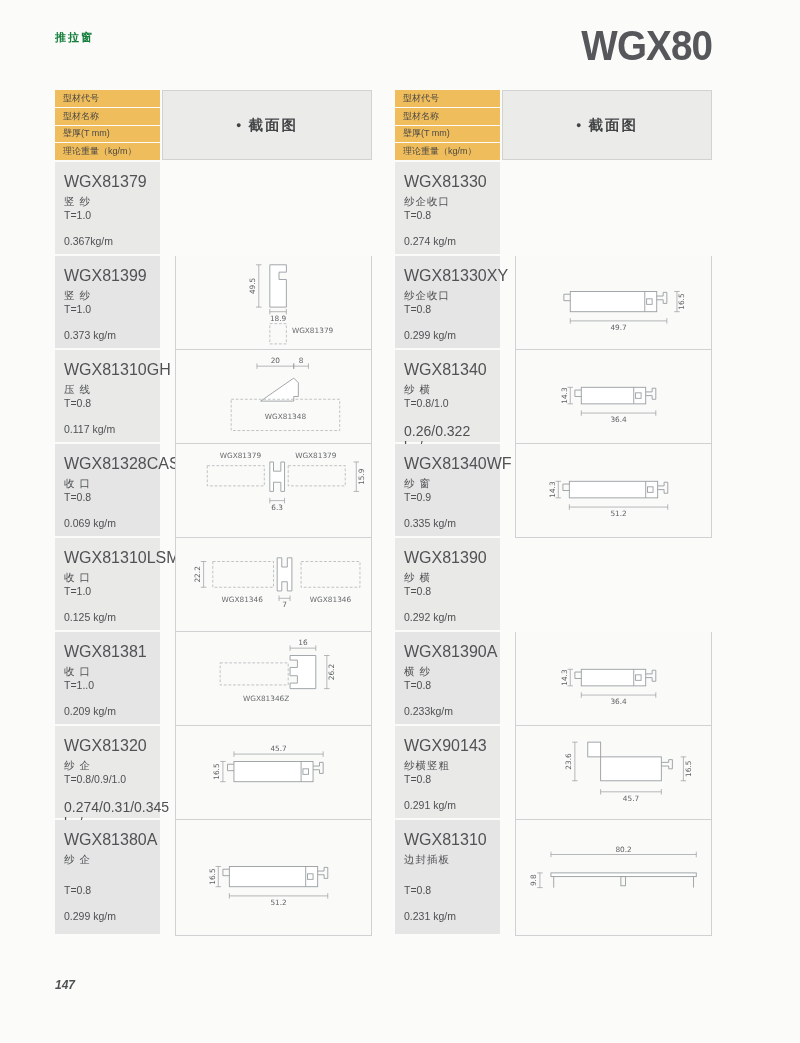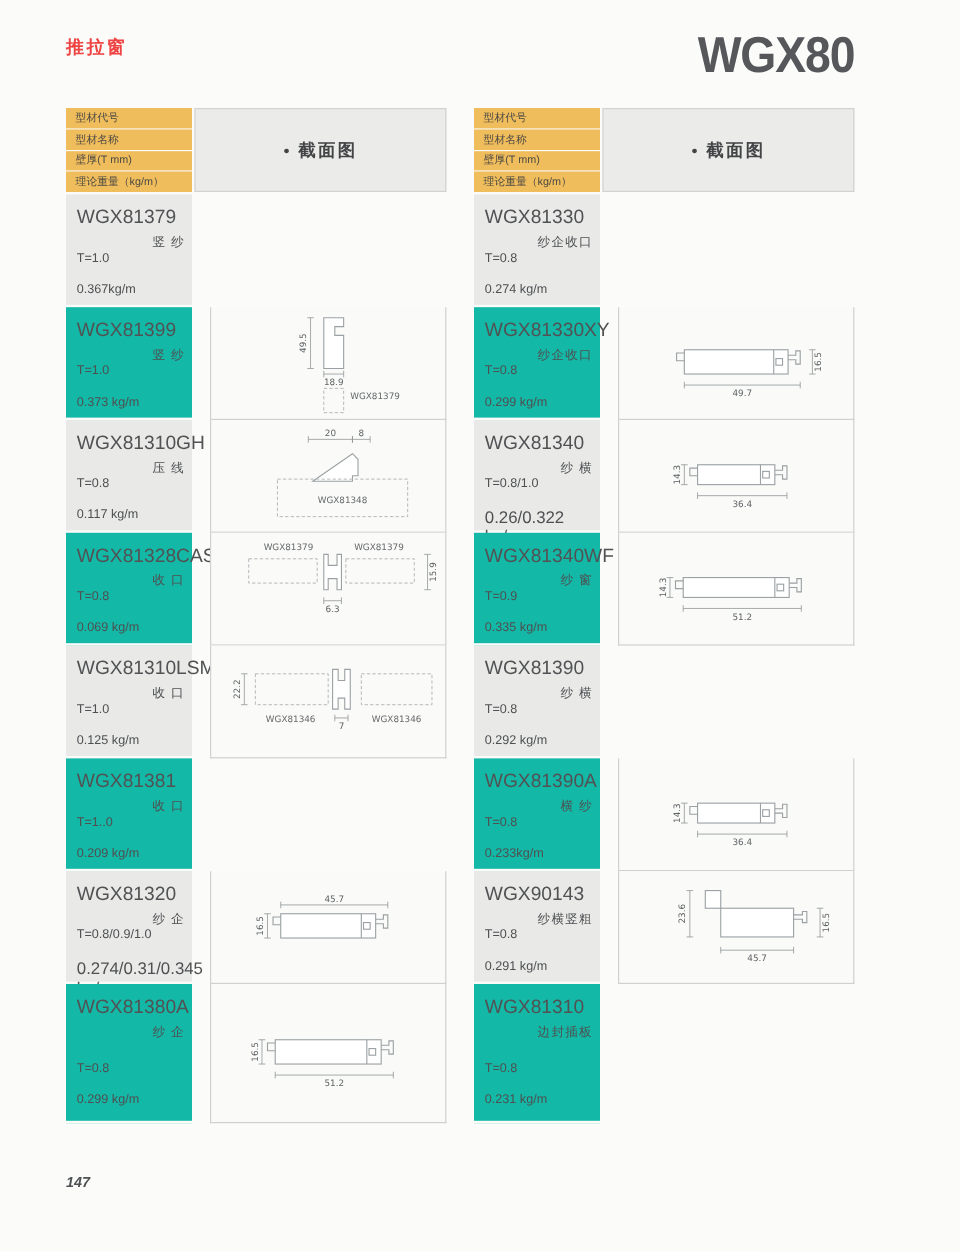--- a/index.html
+++ b/index.html
@@ -1,21 +1,21 @@
 <!DOCTYPE html>
 <html><head>
 <meta charset="utf-8">
 <style>
   html,body{margin:0;padding:0;background:#ffffff;}
   .page{position:relative;width:800px;height:1043px;background:#fbfbf9;overflow:hidden;
         font-family:"Liberation Sans","DejaVu Sans",sans-serif;color:#4a4b4d;}
 
   
-  .cat-label{position:absolute;left:55px;top:30px;font-size:15px;font-weight:bold;
-             letter-spacing:2px;color:#ef4444;}
+  .cat-label{position:absolute;left:55px;top:30px;font-size:11px;font-weight:bold;
+             letter-spacing:2px;color:#15803d;}
   .series-title{position:absolute;right:88px;top:22px;font-size:42px;font-weight:bold;
                 color:#56575b;letter-spacing:-1px;transform:scaleX(.92);transform-origin:right;}
 
   
   .tables{position:absolute;left:55px;top:90px;display:flex;gap:23px;}
   .profile-table{width:317px;}
 
   .thead{display:flex;height:70px;margin-bottom:2px;}
   .thead-left{width:105px;display:flex;flex-direction:column;margin-right:2px;}
   .hcell{flex:1;background:#f0bd5c;border-bottom:1px solid #fbfbf9;font-size:9px;
@@ -24,23 +24,23 @@
   .thead-right{flex:1;background:#ebebea;border:1px solid #d2d2d0;display:flex;
                align-items:center;justify-content:center;color:#434446;}
   .bullet{font-size:9px;margin-right:7px;line-height:1;}
   .seclabel{font-size:14.5px;font-weight:bold;letter-spacing:2px;text-align:right;}
 
   .row{display:flex;height:94px;}
   .row:last-child{height:116px;}
   .cell-info{width:105px;box-sizing:border-box;padding:11px 6px 12px 9px;display:flex;
              flex-direction:column;border-bottom:2px solid #fbfbf9;}
   .cell-info.gray{background:#e9e9e8;}
-  .cell-info.orange{background:#14b8a6;}
+  .cell-info.orange{background:#e5e5e5;}
   .code{font-size:16px;color:#515254;letter-spacing:0;}
-  .pname{font-size:10.5px;color:#4e5052;margin-top:4px;letter-spacing:1px;text-align:right;}
+  .pname{font-size:10.5px;color:#4e5052;margin-top:4px;letter-spacing:1px;}
   .thickness{font-size:10.5px;color:#4e5052;margin-top:auto;}
   .weight{font-size:10.5px;color:#4e5052;margin-top:14px;}
   .weight.small{font-size:14px;}
   .cell-diagram{flex:1;background:#fafaf8;border:1px solid #cfd1d2;box-sizing:border-box;}
   .row:not(.first) .cell-diagram{border-top:none;margin-left:15px;}
   .cell-diagram svg{display:block;width:100%;height:100%;}
 
   
   .profile{fill:#ffffff;stroke:#9aa0a3;stroke-width:1;}
   .profileline{fill:none;stroke:#9aa0a3;stroke-width:1;}
@@ -184,20 +184,37 @@
             </svg>
     </div>
   </div>
         <div class="row">
     <div class="cell-info orange">
       <div class="code">WGX81381</div>
       <div class="pname">收 口</div>
       <div class="thickness">T=1..0</div>
       <div class="weight">0.209 kg/m</div>
     </div>
+    <div class="cell-diagram">
+      <svg viewBox="0 0 212 94" preserveAspectRatio="xMidYMid meet">
+              <g>
+                <line x1="124" y1="14" x2="152" y2="14" class="dim"></line>
+                <line x1="124" y1="11" x2="124" y2="17" class="dim"></line>
+                <line x1="152" y1="11" x2="152" y2="17" class="dim"></line>
+                <text x="138" y="11" text-anchor="middle" class="dimtext">16</text>
+                <rect x="48" y="30" width="74" height="24" class="dashed"></rect>
+                <path d="M124,22 L152,22 L152,58 L124,58 L124,52 L132,52 L132,44 L124,44 L124,35 L132,35 L132,27 L124,27 Z" class="profile"></path>
+                <line x1="164" y1="22" x2="164" y2="58" class="dim"></line>
+                <line x1="161" y1="22" x2="167" y2="22" class="dim"></line>
+                <line x1="161" y1="58" x2="167" y2="58" class="dim"></line>
+                <text x="0" y="0" text-anchor="middle" class="dimtext" transform="translate(172 40) rotate(-90)">26.2</text>
+                <text x="98" y="72" text-anchor="middle" class="reftext">WGX81346Z</text>
+              </g>
+            </svg>
+    </div>
   </div>
         <div class="row">
     <div class="cell-info gray">
       <div class="code">WGX81320</div>
       <div class="pname">纱 企</div>
       <div class="thickness">T=0.8/0.9/1.0</div>
       <div class="weight small">0.274/0.31/0.345 kg/m</div>
     </div>
     <div class="cell-diagram">
       <svg viewBox="0 0 212 94" preserveAspectRatio="xMidYMid meet">
@@ -413,18 +430,36 @@
             </svg>
     </div>
   </div>
         <div class="row">
     <div class="cell-info orange">
       <div class="code">WGX81310</div>
       <div class="pname">边封插板</div>
       <div class="thickness">T=0.8</div>
       <div class="weight">0.231 kg/m</div>
     </div>
+    <div class="cell-diagram">
+      <svg viewBox="0 0 212 94" preserveAspectRatio="xMidYMid meet">
+              <g>
+                <rect x="38" y="42" width="158" height="4" class="profile"></rect>
+                <line x1="41" y1="46" x2="41" y2="58" class="profileline"></line>
+                <line x1="193" y1="46" x2="193" y2="58" class="profileline"></line>
+                <rect x="114" y="46" width="5" height="10" class="profileline"></rect>
+                <line x1="38" y1="22" x2="196" y2="22" class="dim"></line>
+                <line x1="38" y1="19" x2="38" y2="25" class="dim"></line>
+                <line x1="196" y1="19" x2="196" y2="25" class="dim"></line>
+                <text x="117" y="19" text-anchor="middle" class="dimtext">80.2</text>
+                <line x1="26" y1="42" x2="26" y2="58" class="dim"></line>
+                <line x1="23" y1="42" x2="29" y2="42" class="dim"></line>
+                <line x1="23" y1="58" x2="29" y2="58" class="dim"></line>
+                <text x="0" y="0" text-anchor="middle" class="dimtext" transform="translate(22 50) rotate(-90)">9.8</text>
+              </g>
+            </svg>
+    </div>
   </div>
       </section>
   </div>
 
   <div class="page-number">147</div>
 </div>
 
 </body></html>

